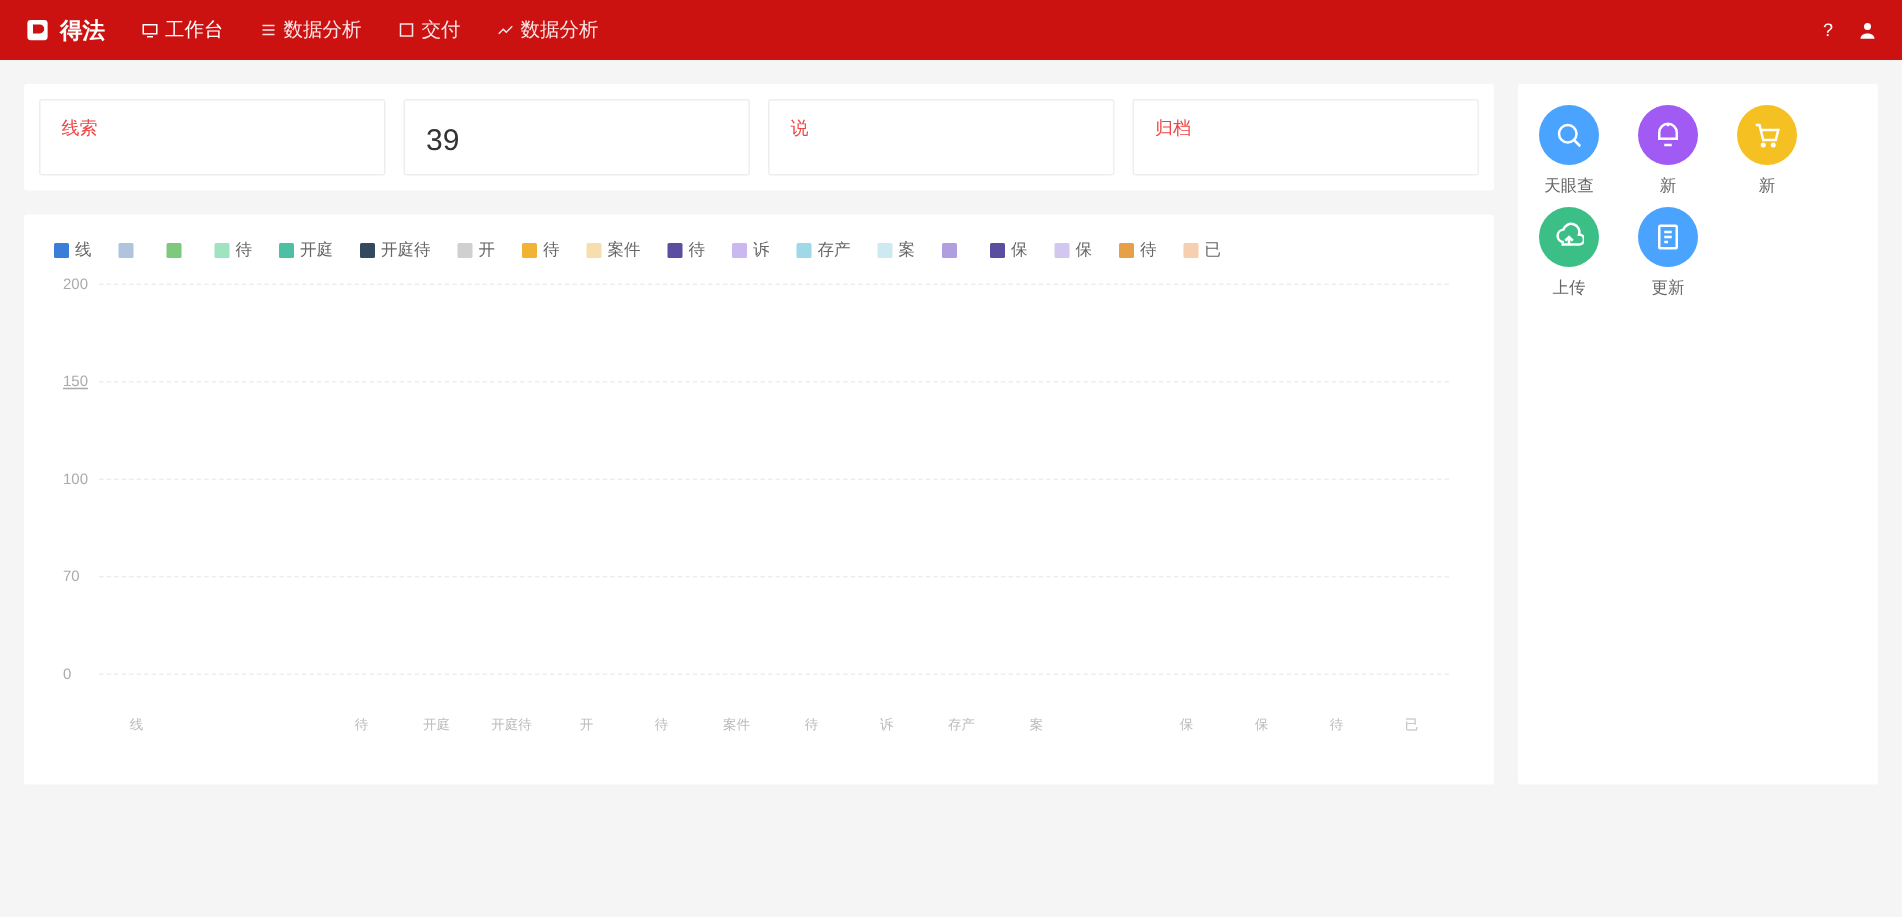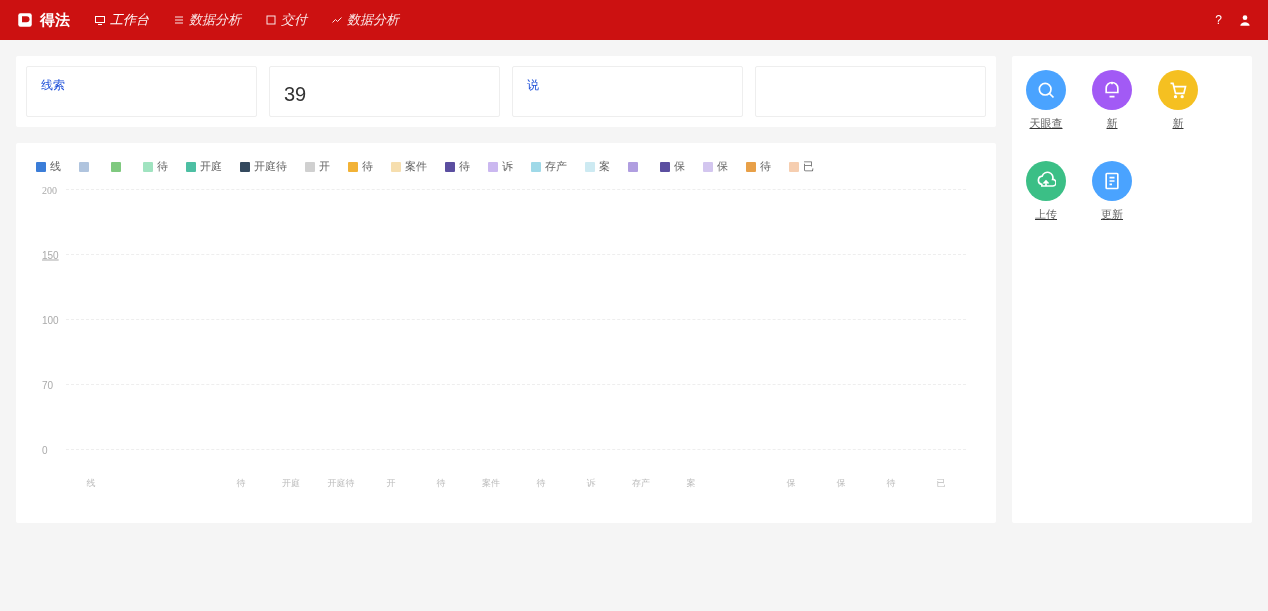--- a/index.html
+++ b/index.html
@@ -1,42 +1,42 @@
 <!DOCTYPE html>
 <html><head>
 <meta charset="utf-8">
 <style>
   * { box-sizing: border-box; margin: 0; padding: 0; }
   body { font-family: -apple-system, "Microsoft YaHei", sans-serif; background: #f5f5f5; font-size: 12px; color: #333; }
   .topbar { height: 40px; background: #c11; display: flex; align-items: center; padding: 0 16px; color: #fff; }
   .logo { font-weight: bold; font-size: 15px; margin-right: 24px; display:flex; align-items:center; gap:6px;}
-  .nav { display: flex; gap: 24px; flex: 1; font-style: italic; }
+  .nav { display: flex; gap: 24px; flex: 1; }
   .nav-item { display: flex; align-items: center; gap: 4px; font-size: 13px; cursor: pointer; opacity: .9; }
   .nav-item.active { opacity: 1; font-weight: 500; }
   .top-icons { display: flex; gap: 16px; }
   .page { display: flex; padding: 16px; gap: 16px; }
   .main { flex: 1; display: flex; flex-direction: column; gap: 16px; }
   .stats { display: flex; gap: 12px; background:#fff; padding:10px; border-radius:2px; }
   .stat { flex: 1; border: 1px solid #eee; border-radius: 2px; padding: 10px 14px; }
-  .stat-label { font-size: 12px; color: #1d4ed8; margin-bottom: 6px; }
+  .stat-label { font-size: 12px; color: #ef4444; margin-bottom: 6px; }
   .stat-value { font-size: 20px; color: #333; }
   .chart-card { background: #fff; border-radius: 2px; padding: 16px 20px 24px; min-height: 380px; }
   .legend { display: flex; flex-wrap: wrap; gap: 14px 18px; margin-bottom: 16px; font-size: 11px; color:#666; }
   .lg { display: flex; align-items: center; gap: 4px; }
   .sw { width: 10px; height: 10px; border-radius:1px; }
   .chart-area { position: relative; height: 300px; margin-top:8px; }
   .ygrid { position: absolute; left: 30px; right: 10px; top:0; bottom:40px; }
   .ylab { position: absolute; left: -24px; font-size: 10px; color: #aaa; transform: translateY(50%); }
   .bars { position: absolute; left: 30px; right: 10px; top:0; bottom:40px; display: flex; align-items: flex-end; gap: 0; }
   .bar-col { flex: 1; display:flex; flex-direction:column; align-items:center; }
   .bar { width: 70%; }
   .xlab { position:absolute; bottom:0; left:30px; right:10px; display:flex; }
   .xl { flex:1; text-align:center; font-size:9px; color:#bbb; }
   .side { width: 240px; background: #fff; border-radius: 2px; padding: 14px; }
-  .qgrid { display: flex; flex-wrap: wrap; gap: 30px 26px; text-decoration: underline; }
+  .qgrid { display: flex; flex-wrap: wrap; gap: 7px 26px; }
   .qitem { display: flex; flex-direction: column; align-items: center; gap: 6px; font-size: 11px; color:#666; cursor:pointer; }
   .qicon { width: 40px; height: 40px; border-radius: 50%; display:flex; align-items:center; justify-content:center; color:#fff; }
   svg { display:block; }
 </style>
 </head>
 <body>
 
 <div class="topbar">
   <div class="logo">
     <svg width="18" height="18" viewBox="0 0 24 24">
@@ -90,20 +90,21 @@
           <div class="stat-label">线索</div>
         </div>
         <div class="stat">
           <div class="stat-label"></div>
           <div class="stat-value">39</div>
         </div>
         <div class="stat">
           <div class="stat-label">说</div>
         </div>
         <div class="stat">
+          <div class="stat-label">归档</div>
         </div>
       </div>
     <div class="chart-card">
       <div class="legend" id="legend">
           <div class="lg">
             <span class="sw" style="background:#3b7dd8"></span>
             <span>线</span>
           </div>
           <div class="lg">
             <span class="sw" style="background:#b0c4de"></span>
@@ -178,21 +179,21 @@
         <div class="ygrid" id="ygrid">
             <div style="position: absolute; left: 0px; right: 0px; bottom: 0%; border-top: 1px dashed rgb(238, 238, 238);"></div>
             <span class="ylab" style="bottom: 0%;">0</span>
             <div style="position: absolute; left: 0px; right: 0px; bottom: 25%; border-top: 1px dashed rgb(238, 238, 238);"></div>
             <span class="ylab" style="bottom: 25%;">70</span>
             <div style="position: absolute; left: 0px; right: 0px; bottom: 50%; border-top: 1px dashed rgb(238, 238, 238);"></div>
             <span class="ylab" style="bottom: 50%;">100</span>
             <div style="position: absolute; left: 0px; right: 0px; bottom: 75%; border-top: 1px dashed rgb(238, 238, 238);"></div>
             <span class="ylab" style="bottom: 75%; text-decoration: underline;">150</span>
             <div style="position: absolute; left: 0px; right: 0px; bottom: 100%; border-top: 1px dashed rgb(238, 238, 238);"></div>
-            <span class="ylab" style="bottom: 100%; font-family: Liberation Serif, serif;">200</span>
+            <span class="ylab" style="bottom: 100%;">200</span>
           </div>
         <div class="bars" id="bars">
             <div class="bar-col">
               <div class="bar" style="height:9%;background:#3b7dd8"></div>
             </div>
             <div class="bar-col">
               <div class="bar" style="height:2.5%;background:#b0c4de"></div>
             </div>
             <div class="bar-col">
               <div class="bar" style="height:1.5%;background:#7fc97f"></div>

